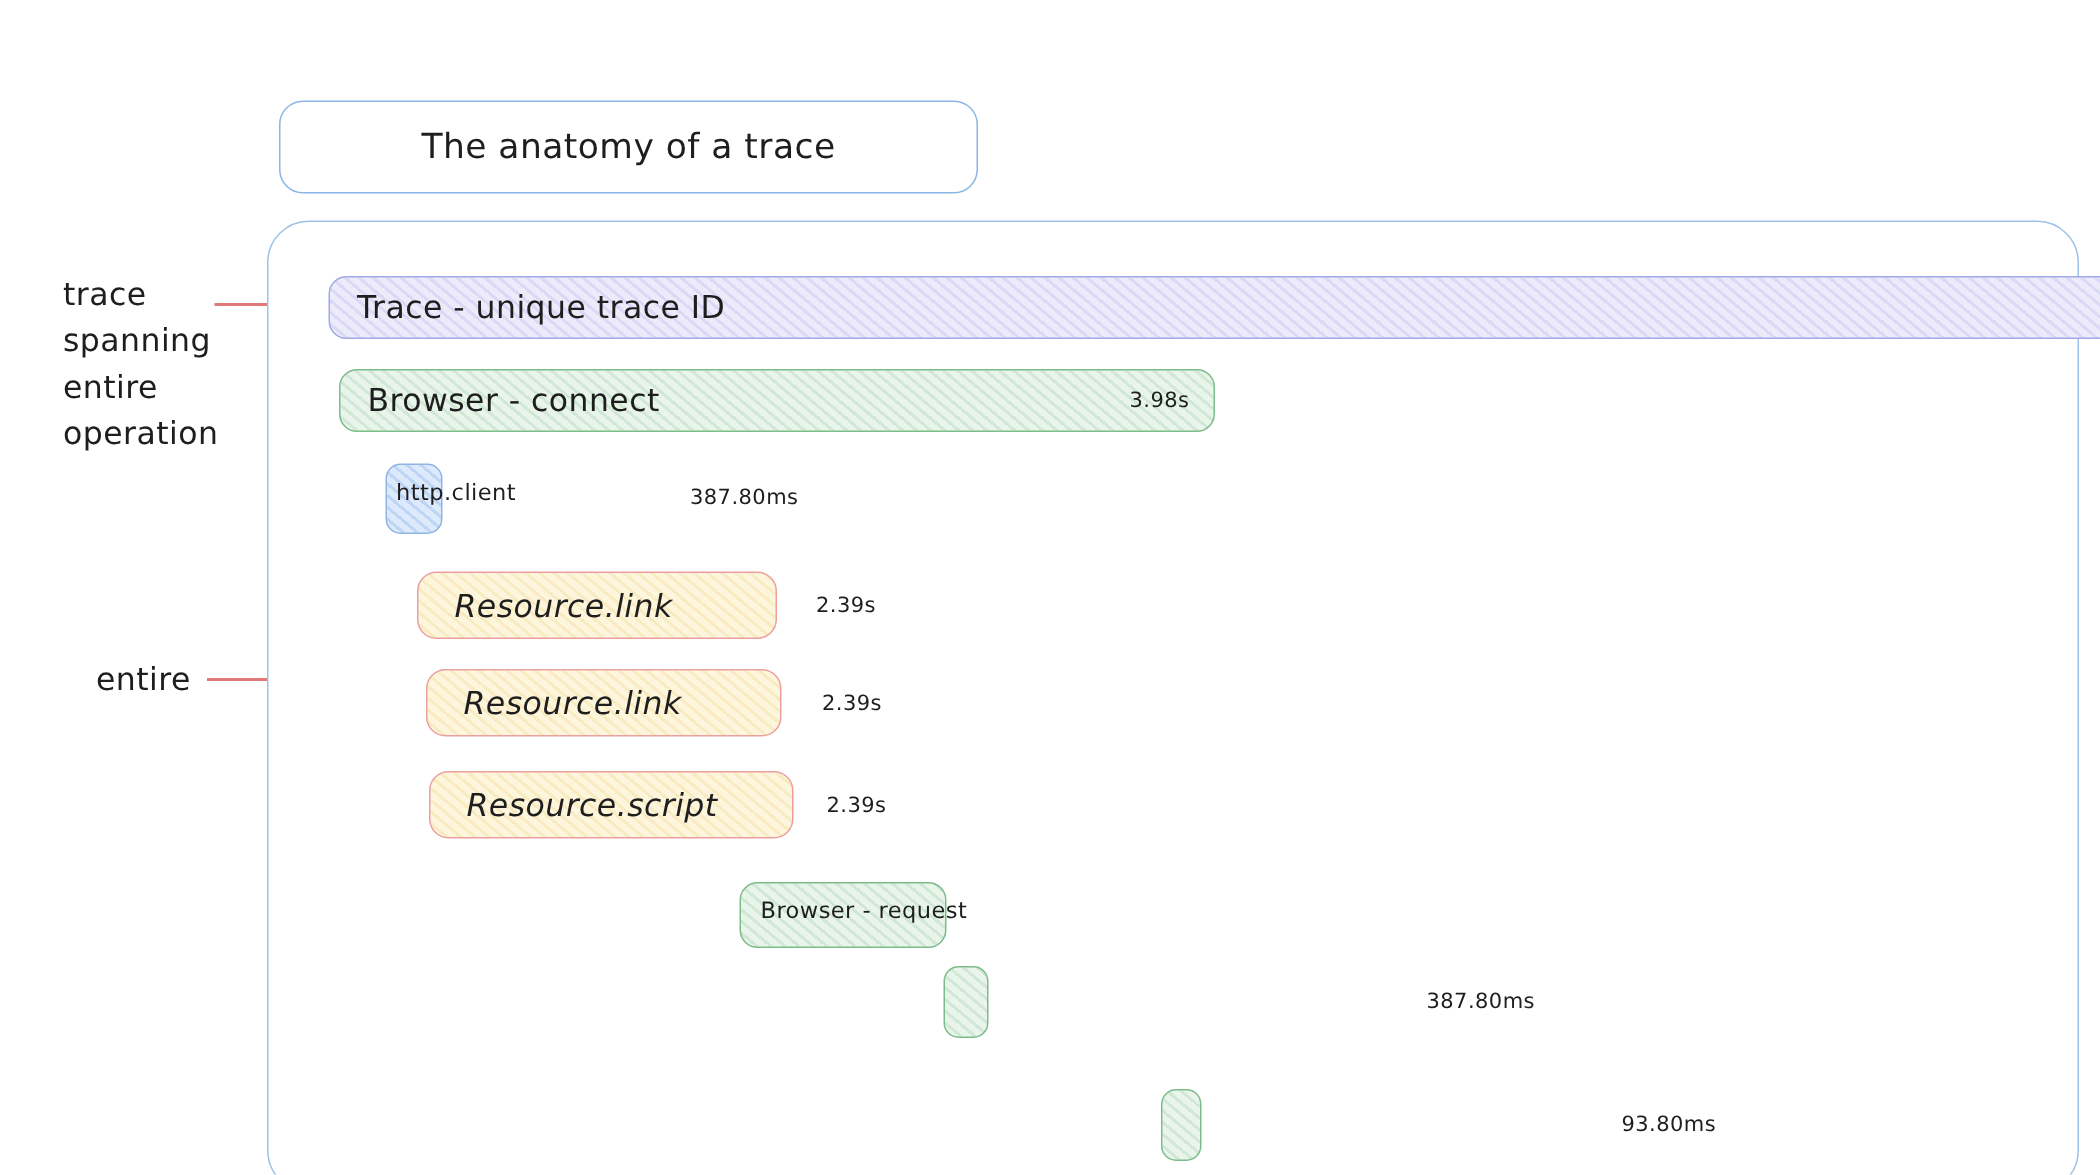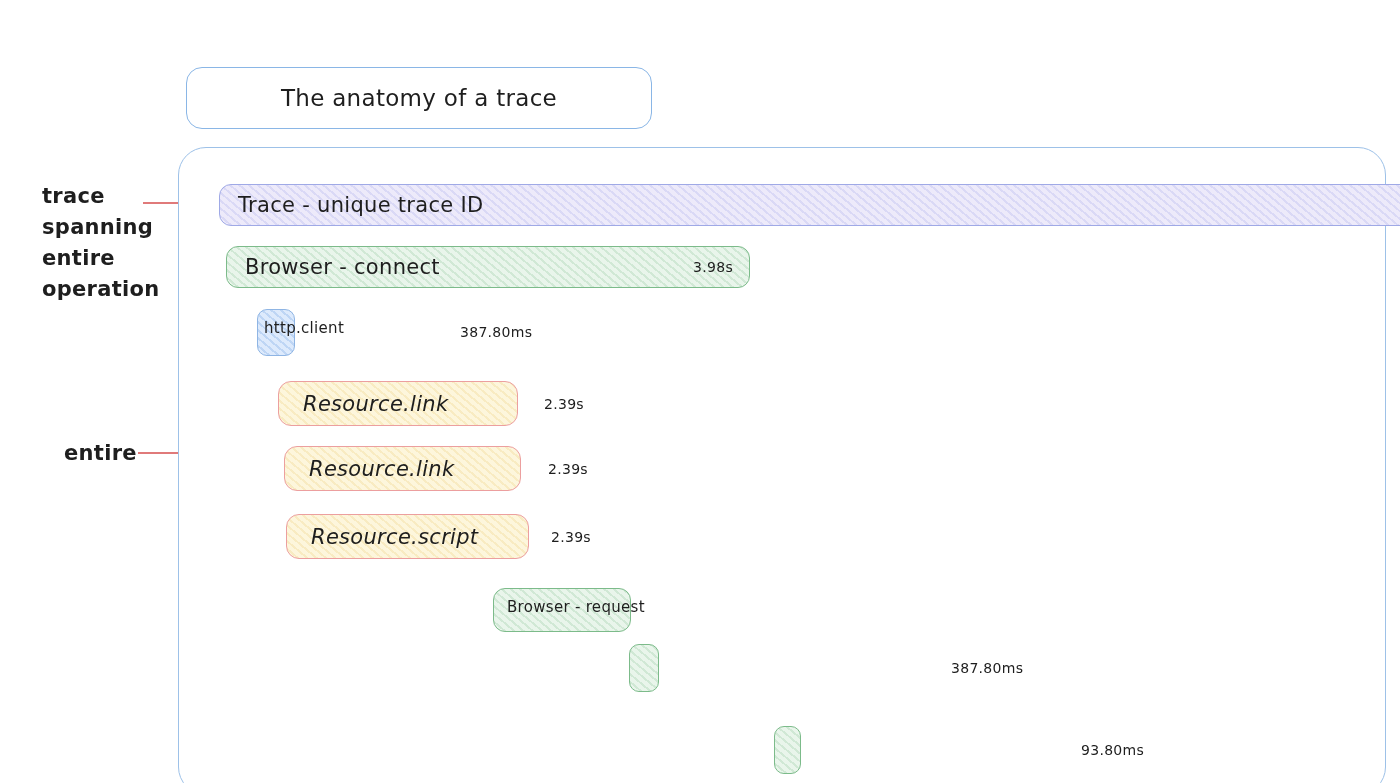--- a/index.html
+++ b/index.html
@@ -82,21 +82,21 @@
   .inbox-label {
     display: flex; align-items: center; height: 100%;
     font-size: 21px; white-space: nowrap; letter-spacing: 0.3px;
     padding-left: 24px;
     font-style: italic;
   }
 
   
   .note {
     position: absolute;
-    font-size: 21px; line-height: 31px; letter-spacing: 0.3px; font-weight: bold;
+    font-size: 21px; line-height: 31px; letter-spacing: 0.3px;
   }
   .red-line { position: absolute; background: #e07a7a; }
 </style>
 </head>
 <body>
 
 <div id="stage">
 
   <div class="title-box">
     <span>The anatomy of a trace</span>
@@ -118,21 +118,21 @@
   <div class="red-line" style="left:138px; top:417px; width:73px; height:2px;"></div>
   <div class="red-line" style="left:208px; top:220px; width:2px;  height:517px;"></div>
 
   <div class="trace-container">
 
     <div class="bar full purple" style="left:40px; top:36px; width:1326px; height:42px;">
       <span class="bar-label">Trace - unique trace ID</span>
       <span class="bar-duration">6.69s</span>
     </div>
 
-    <div class="bar full green" style="left:47px; top:98px; width:524px; height:42px;">
+    <div class="bar full green" style="left:47px; top:98px; width:584px; height:42px;">
       <span class="bar-label">Browser - connect</span>
       <span class="bar-duration">3.98s</span>
     </div>
 
     <div class="bar blue" style="left:78px; top:161px; width:38px; height:47px;"></div>
     <span class="float-label" style="left:85px; top:171px;">http.client</span>
     <span class="float-duration" style="left:281px; top:176px;">387.80ms</span>
 
     <div class="bar yellow" style="left:99px; top:233px; width:240px; height:45px;">
       <div class="inbox-label">Resource.link</div>

